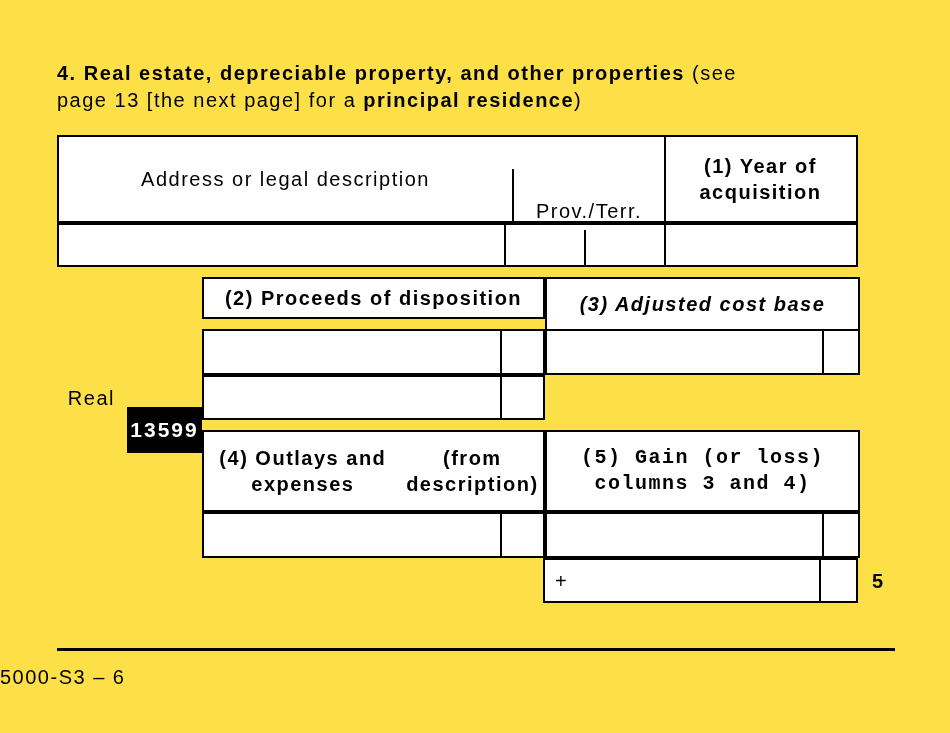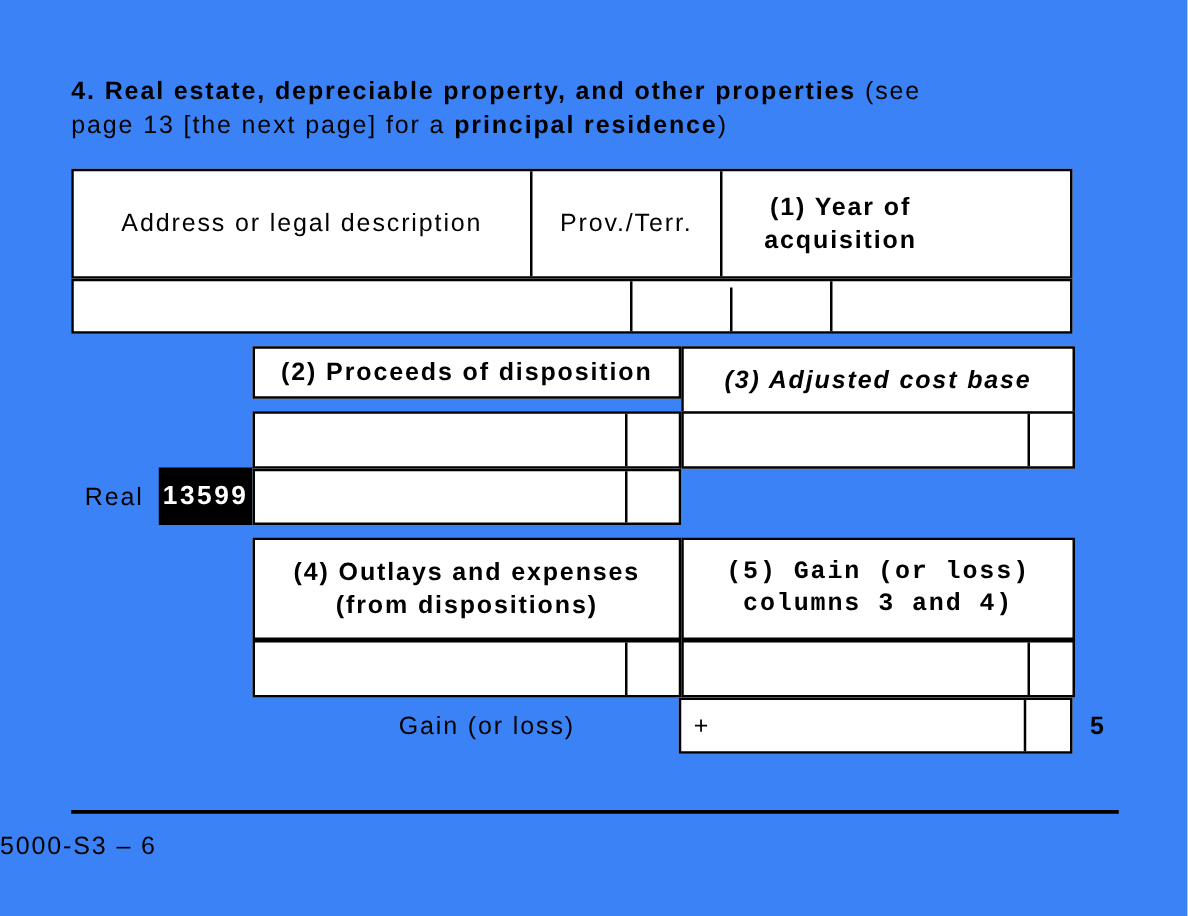--- a/index.html
+++ b/index.html
@@ -1,49 +1,49 @@
 <!DOCTYPE html>
 <html><head>
 <meta charset="utf-8">
 <style>
   html,body{margin:0;padding:0;background:#ffffff;}
   #page{
-    position:relative;width:950px;height:733px;background:#3b82f6;overflow:hidden;
+    position:relative;width:950px;height:733px;background:#fde047;overflow:hidden;
     font-family:"Liberation Sans","DejaVu Sans",sans-serif;color:#000;
   }
   .abs{position:absolute;box-sizing:border-box;}
   .txt{font-size:20px;letter-spacing:1.5px;line-height:26px;}
   .b{font-weight:bold;}
   .box{border:2px solid #000;background:#fff;}
   .hdrbox{display:flex;align-items:center;}
   .hcell{display:flex;align-items:center;justify-content:center;text-align:center;height:100%;box-sizing:border-box;}
   .divl{border-left:2px solid #000;}
   .rowflex{display:flex;height:100%;}
   .blackbox{background:#000;color:#fff;display:flex;align-items:center;justify-content:center;
-    font-weight:bold;font-size:21px;letter-spacing:2px;}
+    font-weight:bold;font-size:21px;letter-spacing:2px;margin-top:33px;}
   .rlabel{display:flex;align-items:center;justify-content:flex-end;}
 </style>
 </head>
 <body>
 
 <div id="page">
 
   <div class="abs txt" style="left:57px;top:60px;width:840px;line-height:27px;">
     <div>
       <span class="b">4. Real estate, depreciable property, and other properties</span><span> (see</span>
     </div>
     <div>
       <span>page 13 [the next page] for a </span><span class="b">principal residence</span><span>)</span>
     </div>
   </div>
 
   <div class="abs box" style="left:57px;top:135px;width:801px;height:88px;">
     <div class="rowflex">
-      <div class="hcell txt" style="width:365px;">Address or legal description</div>
-      <div class="hcell txt divl" style="width:152px;">Prov./Terr.</div>
+      <div class="hcell txt" style="width:453px;">Address or legal description</div>
+      <div class="hcell txt divl" style="width:152px;margin-top:32px;">Prov./Terr.</div>
       <div class="hcell txt b divl" style="width:191px;padding:0 32px;">(1) Year of acquisition</div>
     </div>
   </div>
   <div class="abs box" style="left:57px;top:223px;width:801px;height:44px;">
     <div class="rowflex">
       <div style="width:447px;"></div>
       <div class="divl" style="width:159px;position:relative;">
         <div style="position:absolute;left:78px;bottom:0;width:2px;height:35px;background:#000;"></div>
       </div>
       <div class="divl" style="width:191px;"></div>
@@ -73,23 +73,23 @@
   <div class="abs txt rlabel" style="left:40px;top:375px;width:75px;height:45px;">Real</div>
   <div class="abs blackbox" style="left:127px;top:374px;width:75px;height:46px;">13599</div>
   <div class="abs box" style="left:202px;top:375px;width:343px;height:45px;">
     <div class="rowflex">
       <div style="width:296px;"></div>
       <div class="divl" style="width:41px;"></div>
     </div>
   </div>
 
   <div class="abs box hdrbox" style="left:202px;top:430px;width:343px;height:82px;">
-    <div class="hcell txt b" style="width:100%;flex-direction:column;">
+    <div class="hcell txt b" style="width:100%;flex-direction:row;">
       <div>(4) Outlays and expenses</div>
-      <div>(from dispositions)</div>
+      <div>(from description)</div>
     </div>
   </div>
   <div class="abs box hdrbox" style="left:545px;top:430px;width:315px;height:82px;">
     <div class="hcell txt b" style="width:100%;flex-direction:column;font-family:Liberation Mono, monospace;">
       <div>(5) Gain (or loss)</div>
       <div>columns 3 and 4)</div>
     </div>
   </div>
 
   <div class="abs box" style="left:202px;top:512px;width:343px;height:46px;">
@@ -98,21 +98,20 @@
       <div class="divl" style="width:41px;"></div>
     </div>
   </div>
   <div class="abs box" style="left:545px;top:512px;width:315px;height:46px;">
     <div class="rowflex">
       <div style="width:275px;"></div>
       <div class="divl" style="width:34px;"></div>
     </div>
   </div>
 
-  <div class="abs txt rlabel" style="left:240px;top:558px;width:220px;height:45px;">Gain (or loss)</div>
   <div class="abs box" style="left:543px;top:558px;width:315px;height:45px;">
     <div class="rowflex">
       <div class="txt" style="width:273px;display:flex;align-items:center;padding-left:10px;">
         <span>+</span>
       </div>
       <div class="divl" style="width:36px;"></div>
     </div>
   </div>
   <div class="abs txt b" style="left:872px;top:558px;height:45px;display:flex;align-items:center;">5</div>
 

